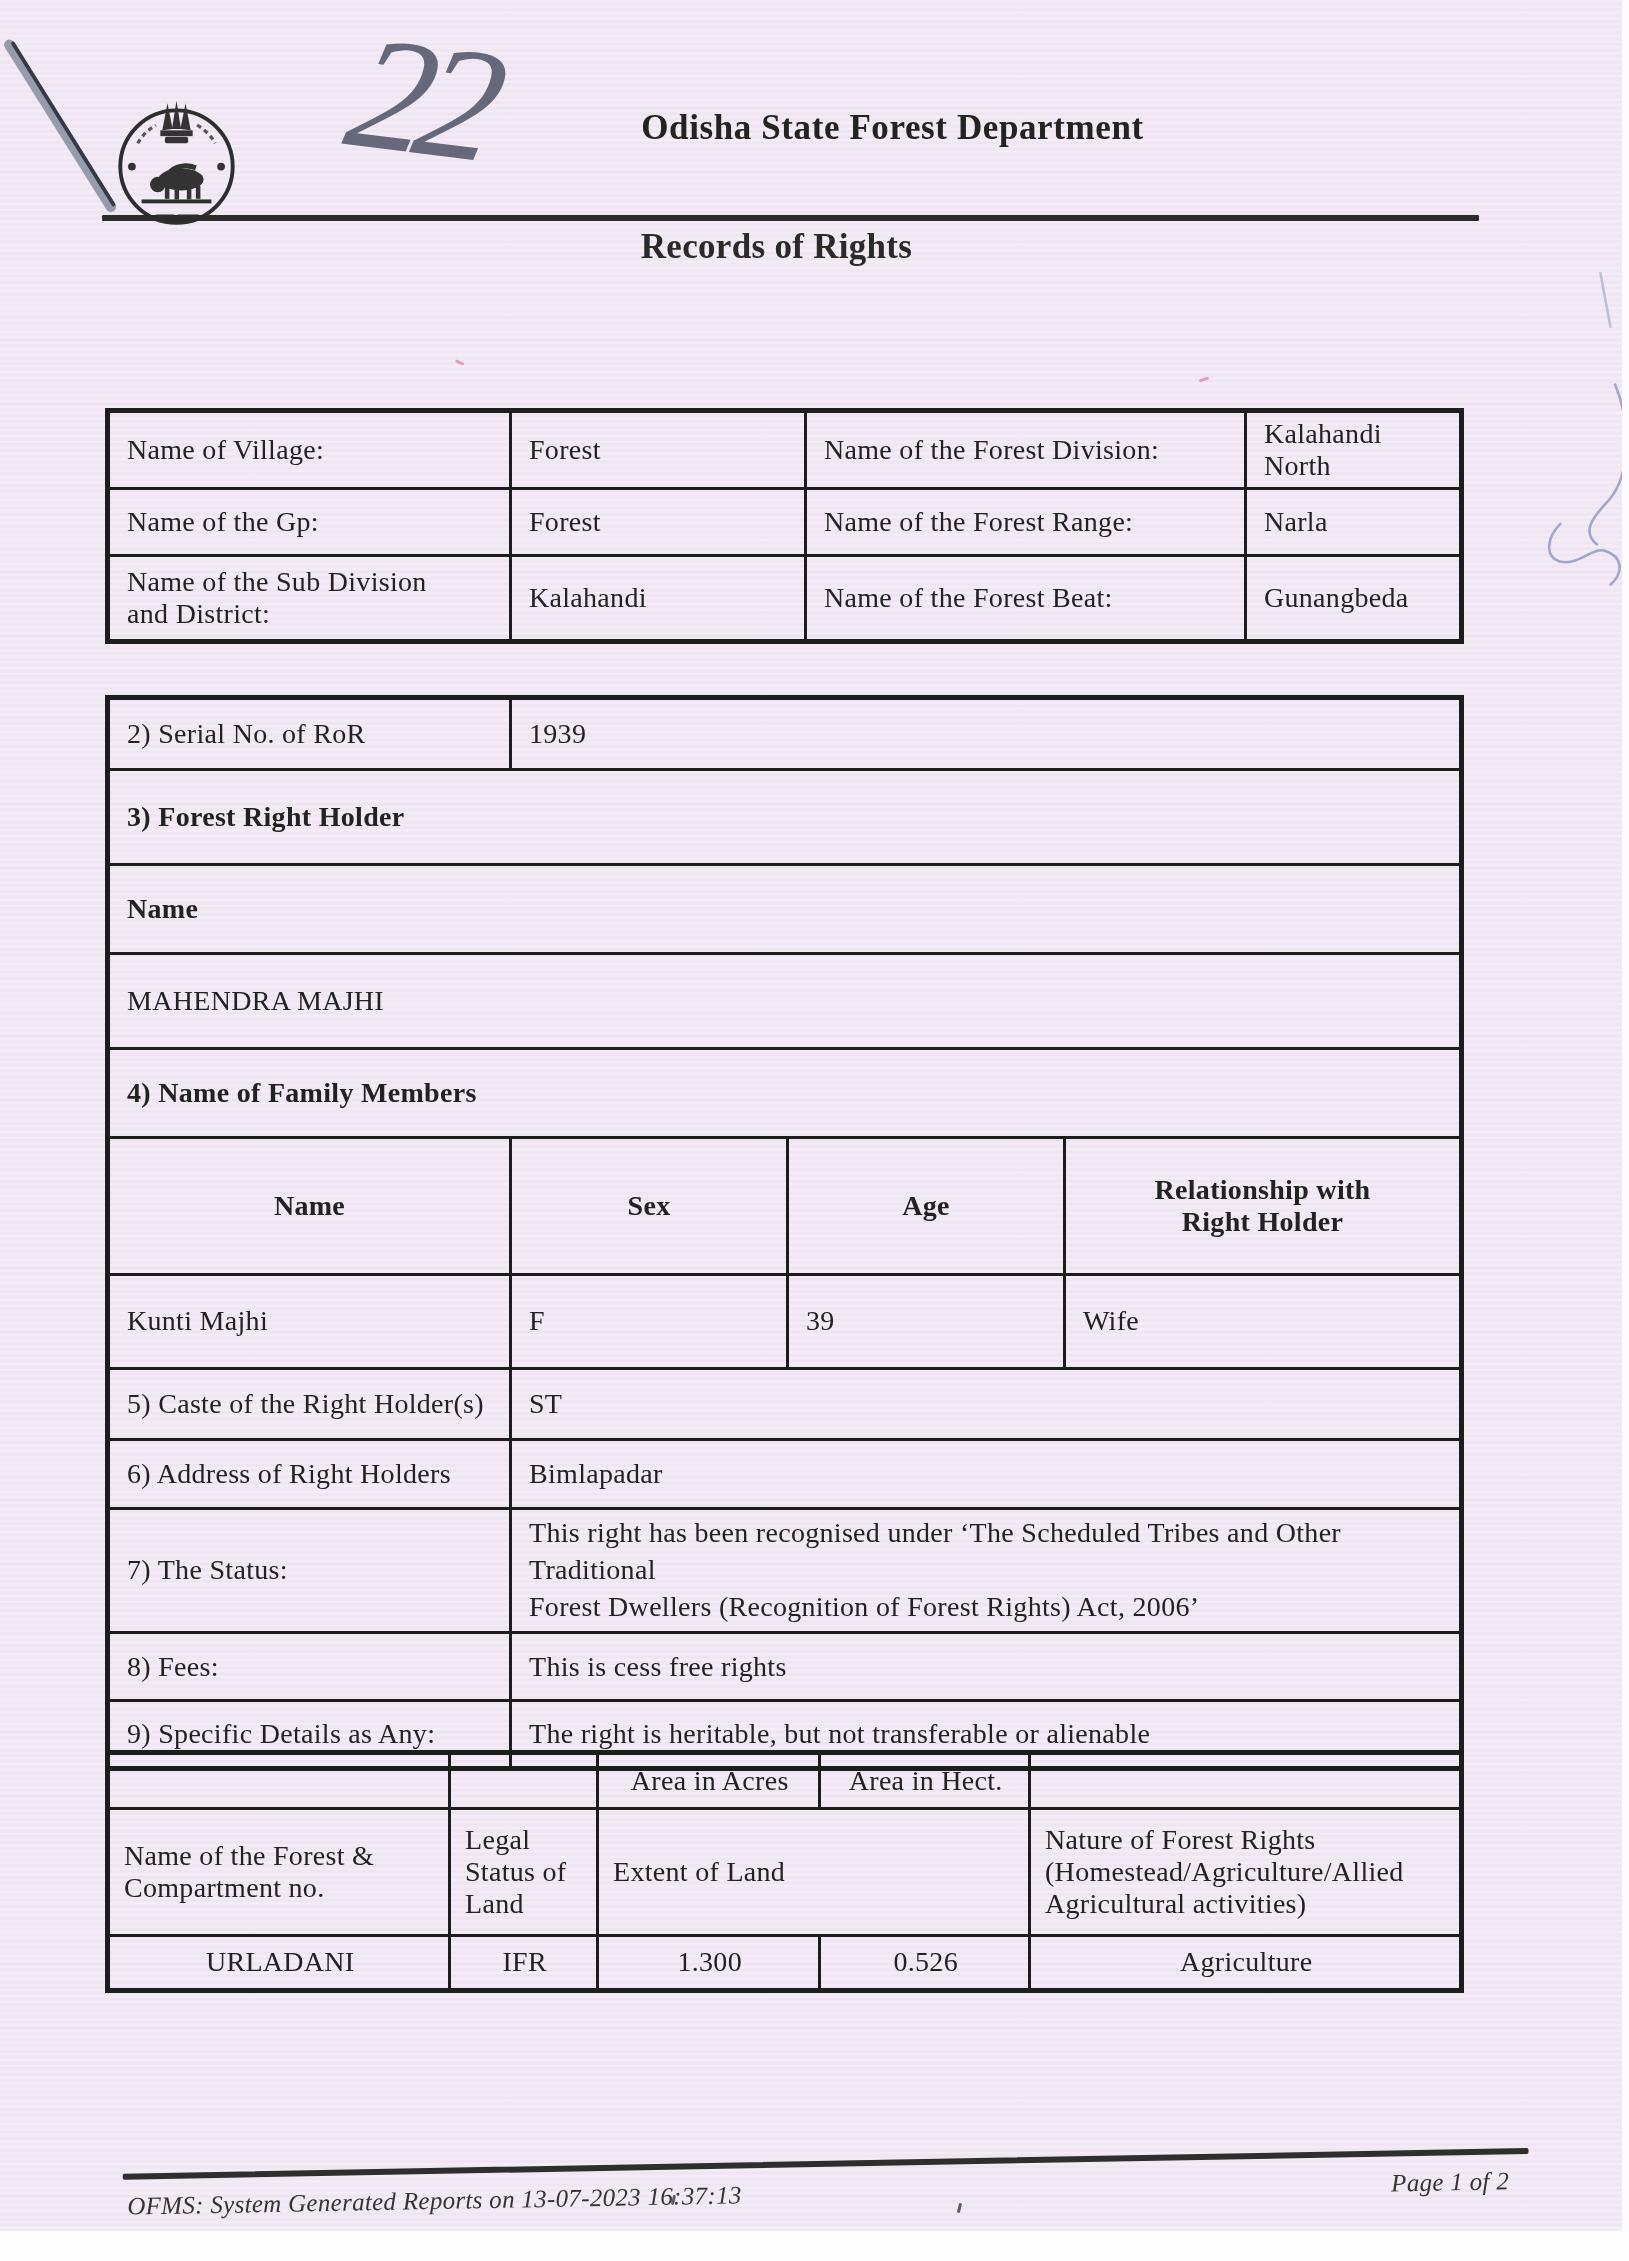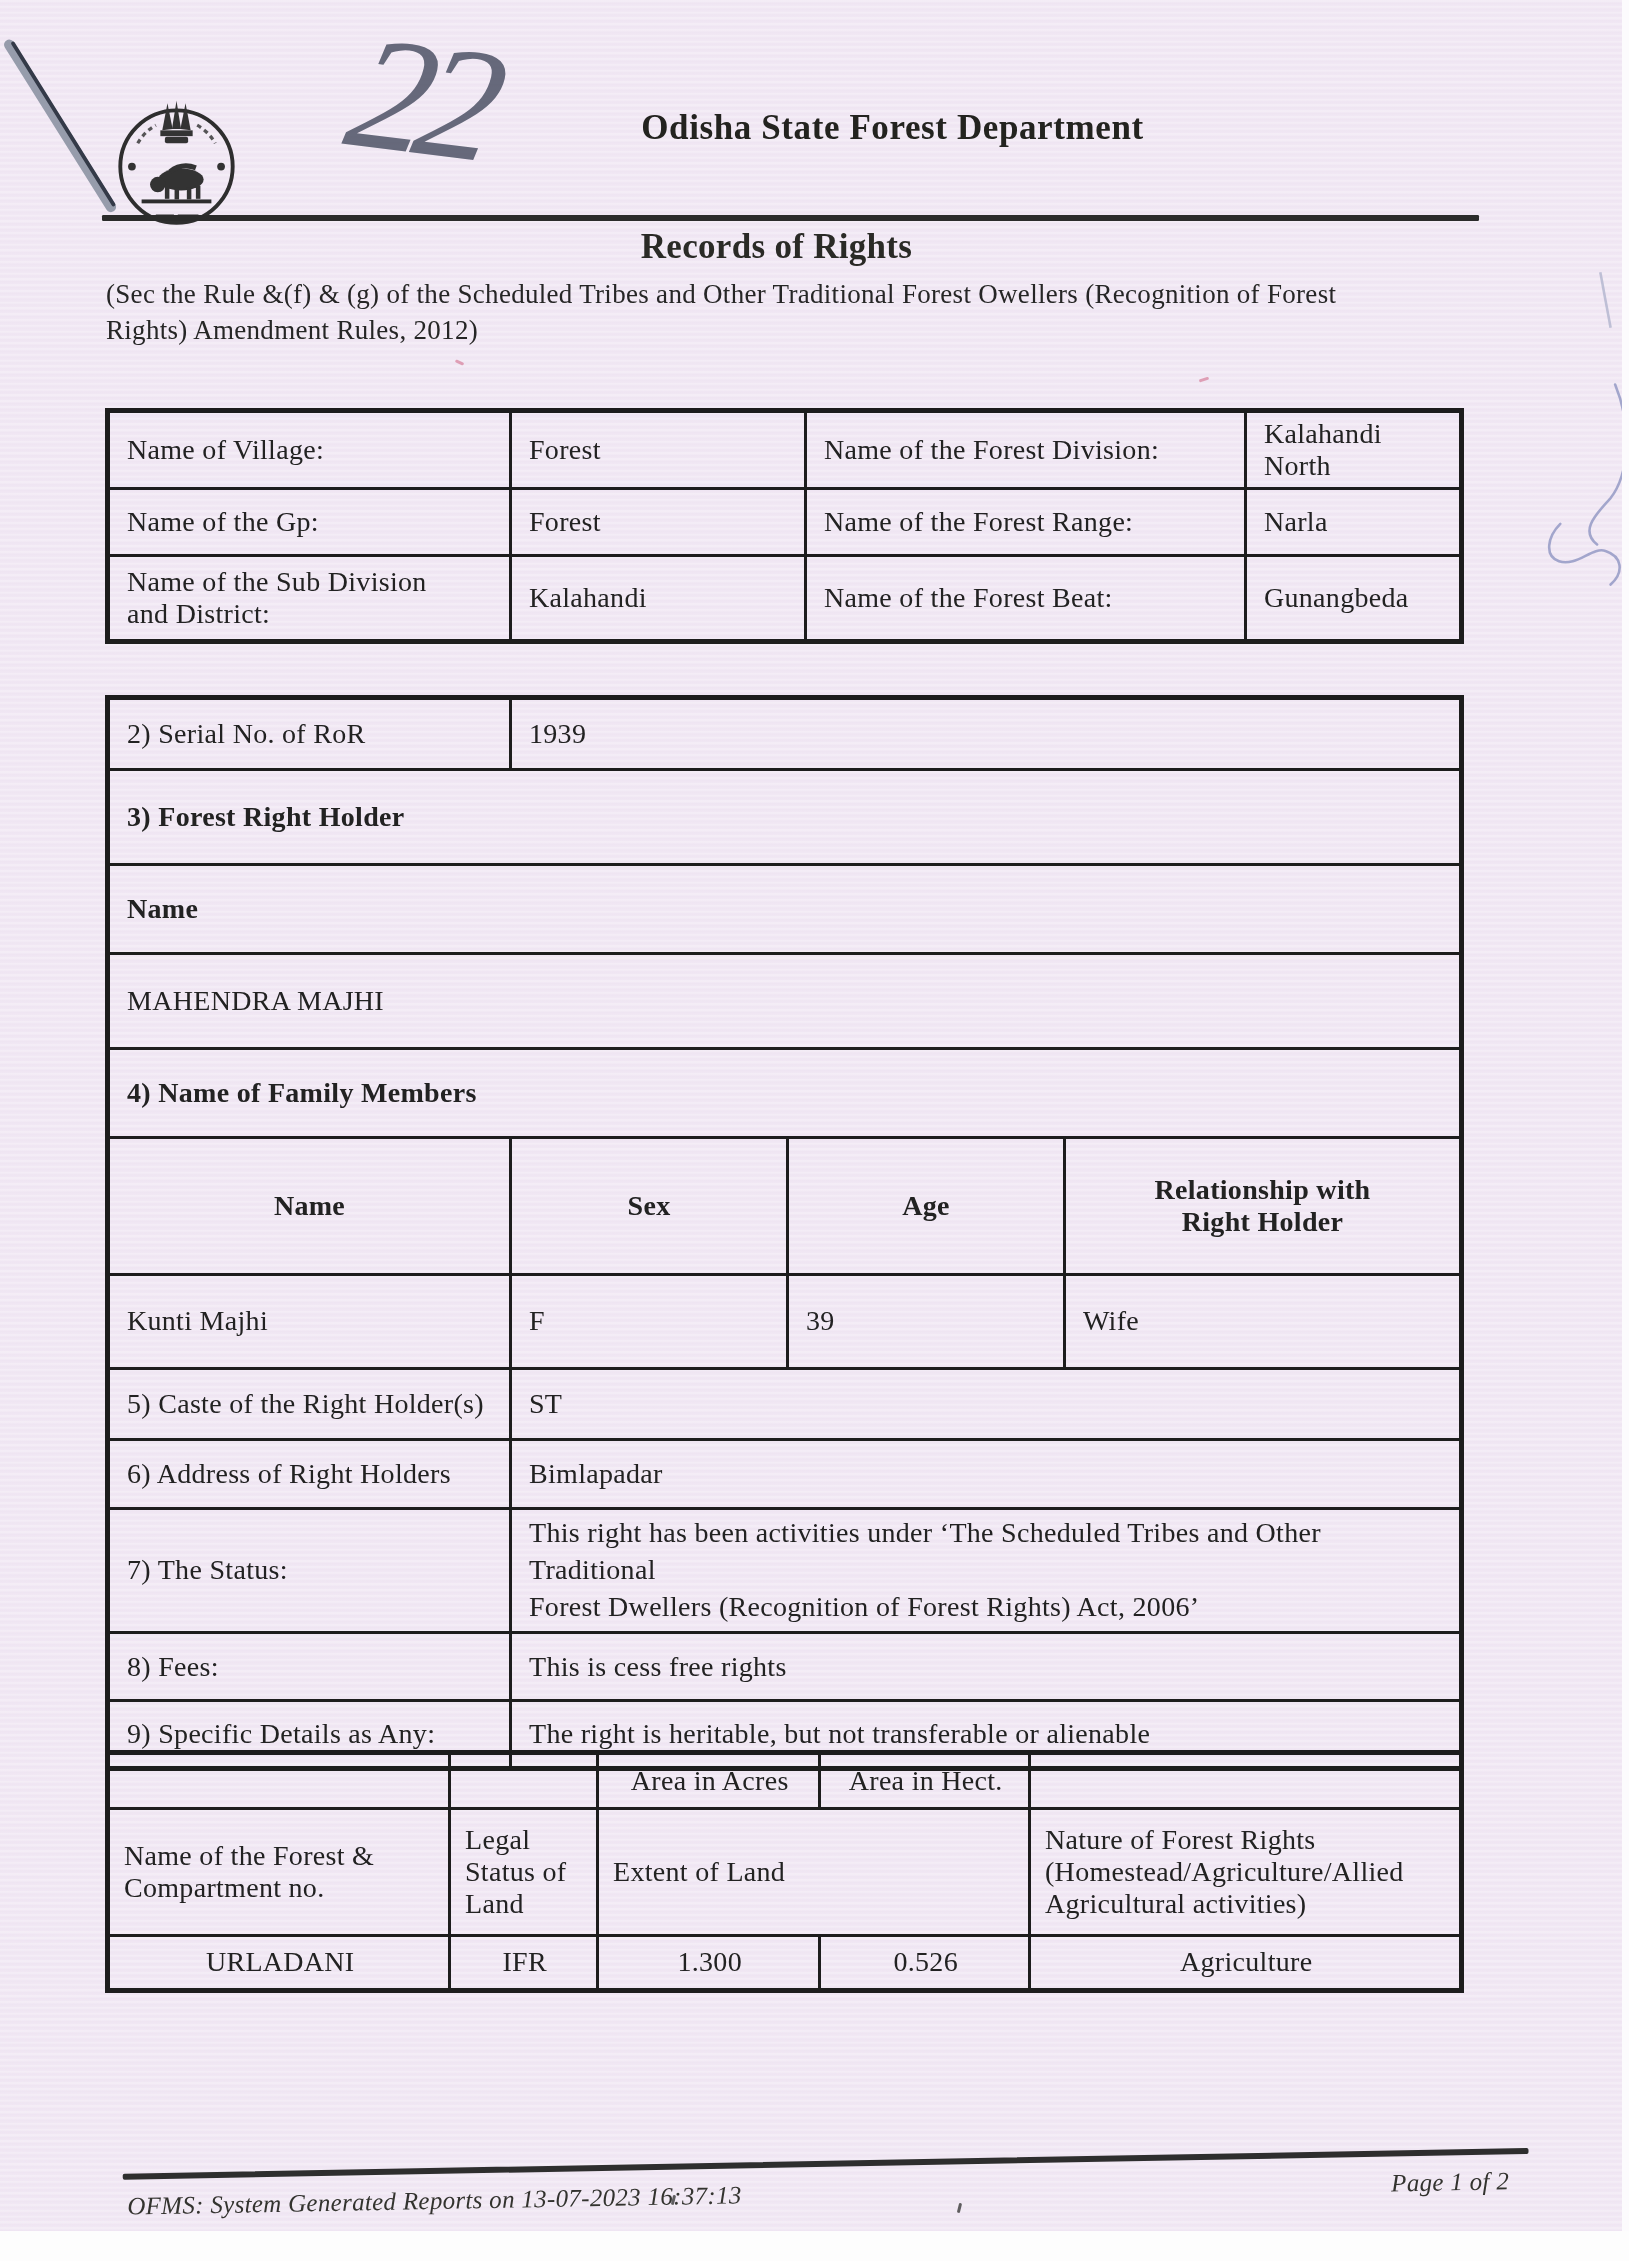--- a/index.html
+++ b/index.html
@@ -115,24 +115,20 @@
     <rect x="122" y="152" width="7" height="19" fill="#333"></rect>
     <rect x="136" y="150" width="7" height="20" fill="#333"></rect>
     <rect x="52" y="171" width="108" height="6" fill="#2e2e2e"></rect>
     <rect x="74" y="194" width="28" height="7" fill="#3a3a3a" opacity="0.8"></rect>
     <rect x="108" y="194" width="32" height="7" fill="#3a3a3a" opacity="0.8"></rect>
   </svg>
 
   <div class="dept-title">Odisha State Forest Department</div>
   <div class="header-rule"></div>
   <h1 class="doc-title">Records of Rights</h1>
-  <div class="subtitle">
-    <div>(Sec the Rule &amp;(f) &amp; (g) of the Scheduled Tribes and Other Traditional Forest Owellers (Recognition of Forest</div>
-    <div>Rights) Amendment Rules, 2012)</div>
-  </div>
 
   <table class="doc" id="tbl-location">
     <colgroup>
         <col style="width:403px">
         <col style="width:295px">
         <col style="width:440px">
         <col style="width:216px">
       </colgroup>
     <tbody>
       <tr>
@@ -196,21 +192,21 @@
         <td style="height:58px">5) Caste of the Right Holder(s)</td>
         <td colspan="3">ST</td>
       </tr>
       <tr>
         <td style="height:55px">6) Address of Right Holders</td>
         <td colspan="3">Bimlapadar</td>
       </tr>
       <tr>
         <td style="height:110px">7) The Status:</td>
         <td colspan="3" class="status-lines">
-          <div>This right has been activities under ‘The Scheduled Tribes and Other</div>
+          <div>This right has been recognised under ‘The Scheduled Tribes and Other</div>
           <div>Traditional</div>
           <div>Forest Dwellers (Recognition of Forest Rights) Act, 2006’</div>
         </td>
       </tr>
       <tr>
         <td style="height:55px">8) Fees:</td>
         <td colspan="3">This is cess free rights</td>
       </tr>
       <tr>
         <td style="height:53px">9) Specific Details as Any:</td>

